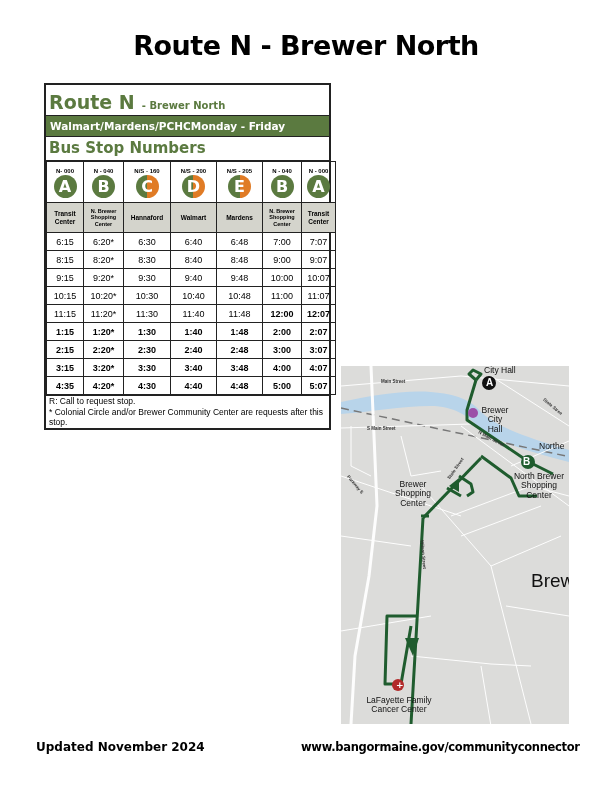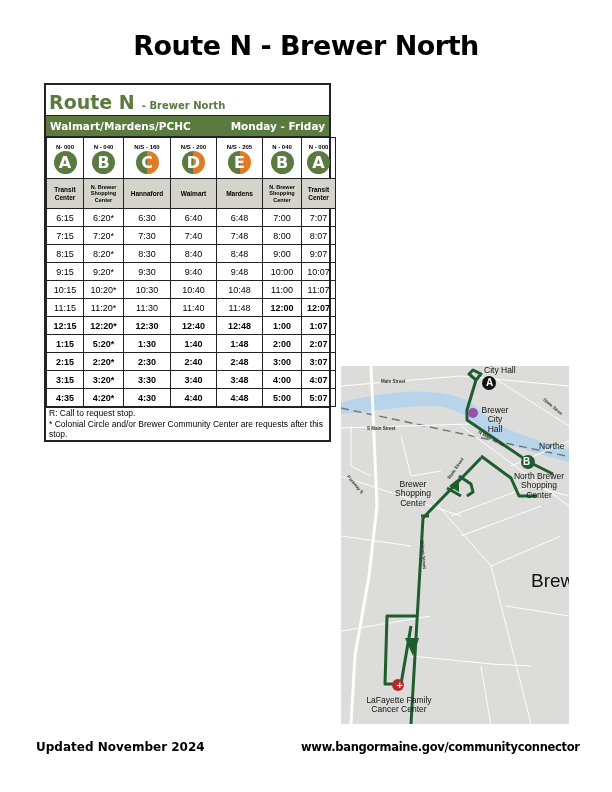--- a/index.html
+++ b/index.html
@@ -15,21 +15,21 @@
     position: absolute; left: 44px; top: 83px; width: 287px;
     border: 2px solid #222;
   }
   .route-header {
     height: 31px; padding: 6px 0 0 3px; border-bottom: 1px solid #222;
     color: #5b7a40; font-family: "DejaVu Sans", sans-serif;
   }
   .route-header .rt { font-size: 19px; font-weight: bold; }
   .route-header .rs { font-size: 10px; font-weight: bold; margin-left: 2px; }
   .service-bar {
-    height: 21px; background: #5b7a40; color: #fff; display: flex; justify-content: space-between;
+    height: 21px; background: #5b7a40; color: #fff; display: flex; justify-content: flex-start;
     align-items: center; padding: 0 4px; font-family: "DejaVu Sans", sans-serif; font-size: 10.5px; font-weight: bold;
     border-bottom: 1px solid #222;
   }
   .stops-title {
     height: 24px; padding: 2px 0 0 3px; color: #5b7a40; font-family: "DejaVu Sans", sans-serif;
     font-size: 15px; font-weight: bold; border-bottom: 1px solid #222;
   }
   table { border-collapse: collapse; width: 100%; table-layout: fixed; }
   td { border: 1px solid #222; text-align: center; font-size: 9.5px; }
   .stop-code { font-size: 6px; font-weight: bold; height: 12px; vertical-align: bottom; border-bottom: none; padding-top: 2px; }
@@ -66,20 +66,21 @@
 
 <div class="schedule">
   <div class="route-header">
     <span class="rt">Route N</span>
     <span class="rs">- Brewer North</span>
   </div>
   <div class="service-bar">
     <span>Walmart/Mardens/PCHC</span>
     <span>Monday - Friday</span>
   </div>
+  <div class="stops-title">Bus Stop Numbers</div>
   <table>
     <colgroup>
       <col style="width:37px">
         <col style="width:40px">
         <col style="width:47px">
         <col style="width:46px">
         <col style="width:46px">
         <col style="width:39px">
         <col style="width:34px">
     </colgroup>
@@ -114,29 +115,20 @@
     <tr class="time">
           <td>6:15</td>
           <td>6:20*</td>
           <td>6:30</td>
           <td>6:40</td>
           <td>6:48</td>
           <td>7:00</td>
           <td>7:07</td>
         </tr>
     <tr class="time">
-          <td>7:15</td>
-          <td>7:20*</td>
-          <td>7:30</td>
-          <td>7:40</td>
-          <td>7:48</td>
-          <td>8:00</td>
-          <td>8:07</td>
-        </tr>
-    <tr class="time">
           <td>8:15</td>
           <td>8:20*</td>
           <td>8:30</td>
           <td>8:40</td>
           <td>8:48</td>
           <td>9:00</td>
           <td>9:07</td>
         </tr>
     <tr class="time">
           <td>9:15</td>
@@ -159,31 +151,22 @@
     <tr class="time">
           <td>11:15</td>
           <td>11:20*</td>
           <td>11:30</td>
           <td>11:40</td>
           <td>11:48</td>
           <td class="b">12:00</td>
           <td class="b">12:07</td>
         </tr>
     <tr class="time bold">
-          <td>12:15</td>
-          <td>12:20*</td>
-          <td>12:30</td>
-          <td>12:40</td>
-          <td>12:48</td>
-          <td>1:00</td>
-          <td>1:07</td>
-        </tr>
-    <tr class="time bold">
           <td>1:15</td>
-          <td>5:20*</td>
+          <td>1:20*</td>
           <td>1:30</td>
           <td>1:40</td>
           <td>1:48</td>
           <td>2:00</td>
           <td>2:07</td>
         </tr>
     <tr class="time bold">
           <td>2:15</td>
           <td>2:20*</td>
           <td>2:30</td>

